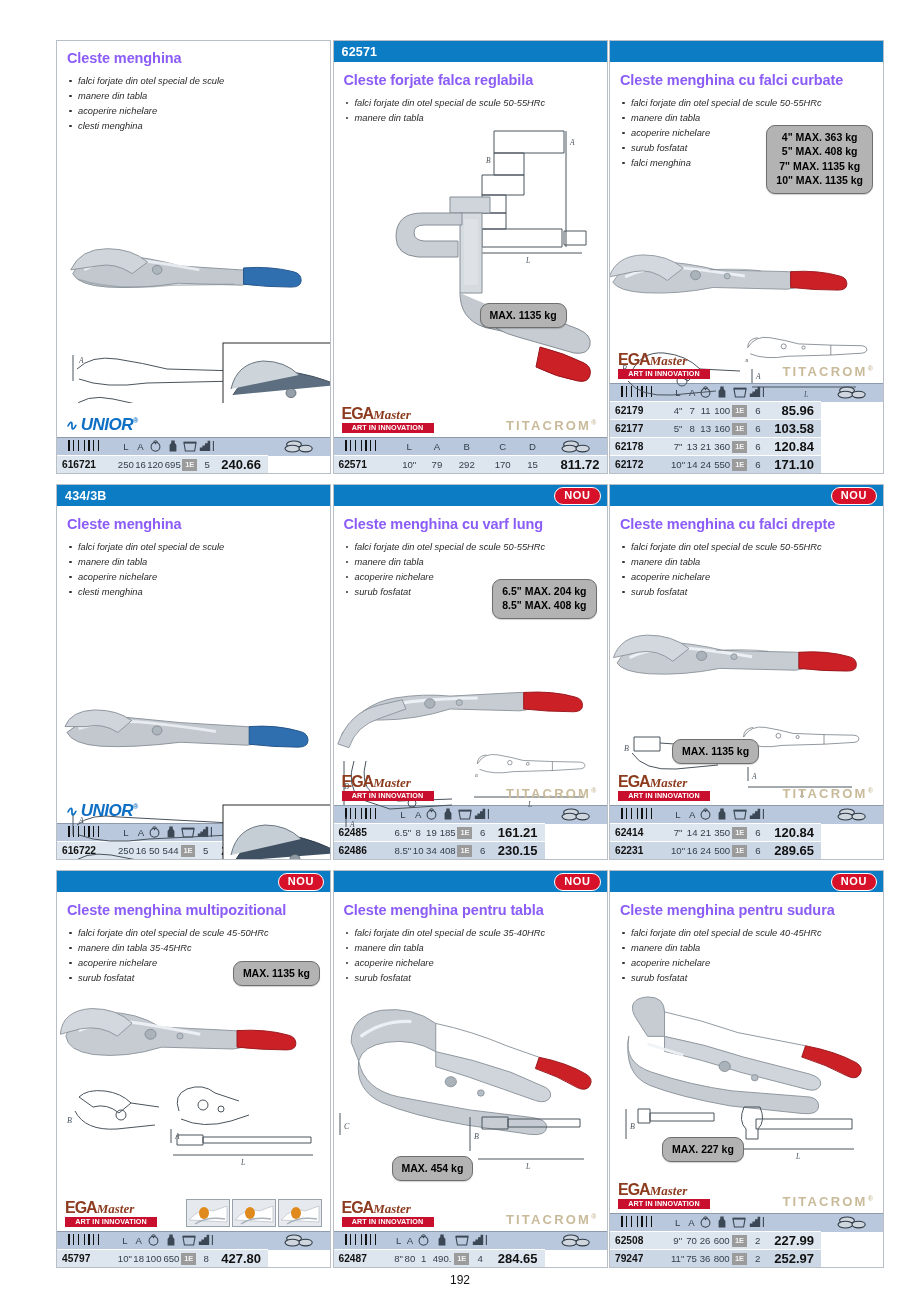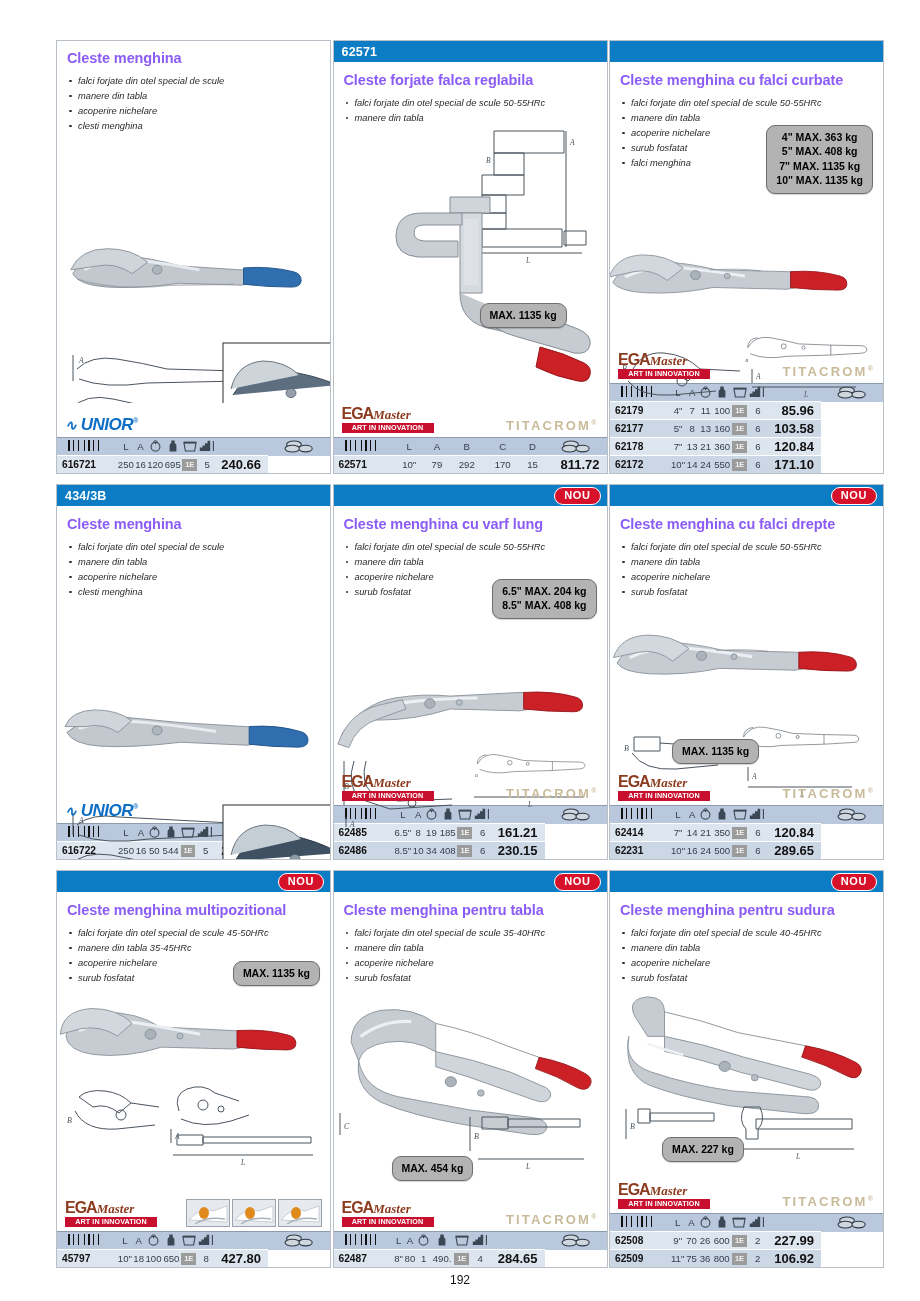--- a/index.html
+++ b/index.html
@@ -1144,27 +1144,27 @@
               <td class="ref">62508</td>
               <td>9"</td>
               <td>70</td>
               <td>26</td>
               <td>600</td>
               <td><span class="pkg1e">1E</span></td>
               <td>2</td>
               <td class="price">227.99</td>
             </tr>
             <tr>
-              <td class="ref">62509</td>
+              <td class="ref">79247</td>
               <td>11"</td>
               <td>75</td>
               <td>36</td>
               <td>800</td>
               <td><span class="pkg1e">1E</span></td>
               <td>2</td>
-              <td class="price">106.92</td>
+              <td class="price">252.97</td>
             </tr>
           </tbody>
         </table>
   </div>
     </div>
   <div class="pageno">192</div>
 </div>
 
 </body></html>

